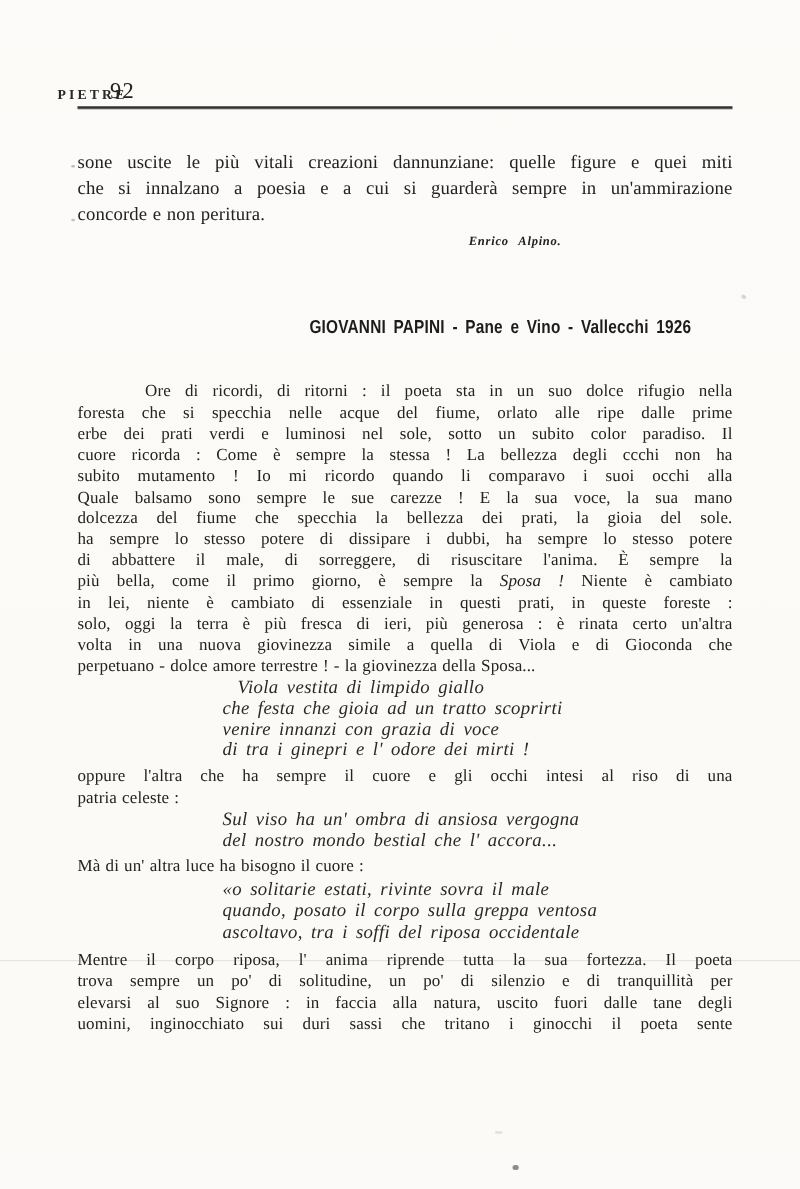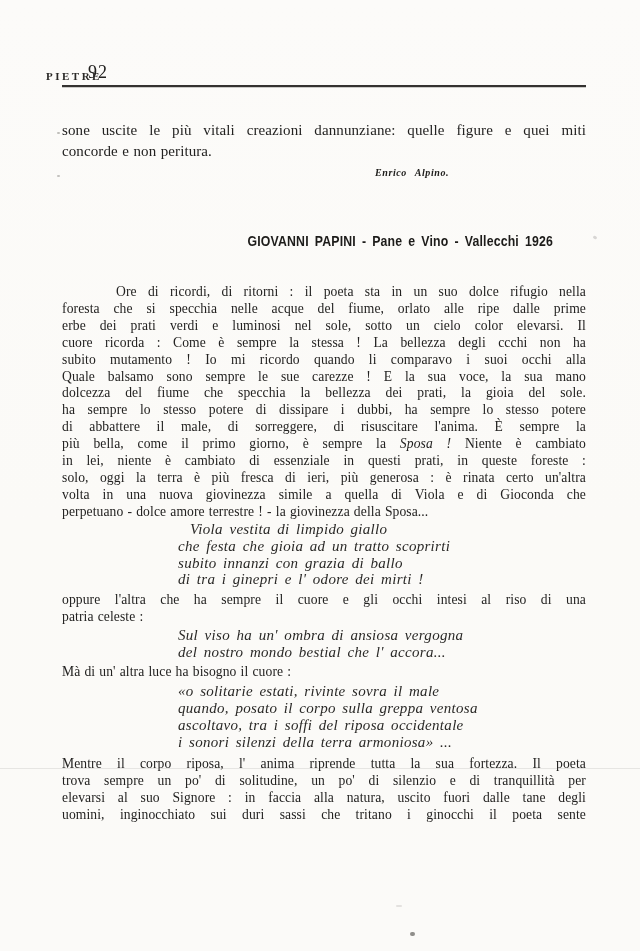--- a/index.html
+++ b/index.html
@@ -127,52 +127,53 @@
 <div class="page">
 
   <div class="page-number">92</div>
   <div class="running-title">PIETRE</div>
   <div class="header-rule"></div>
 
   <div class="content">
 
     <div class="intro">
       <div class="line">sone uscite le più vitali creazioni dannunziane: quelle figure e quei miti</div>
+      <div class="line">che si innalzano a poesia e a cui si guarderà sempre in un'ammirazione</div>
       <div class="line last">concorde e non peritura.</div>
     </div>
 
     <div class="signature">Enrico Alpino.</div>
 
     <div class="heading-row">
       <span class="heading">GIOVANNI PAPINI - Pane e Vino - Vallecchi 1926</span>
     </div>
 
     <div class="para-main">
       <div class="line indent1">Ore di ricordi, di ritorni : il poeta sta in un suo dolce rifugio nella</div>
       <div class="line">foresta che si specchia nelle acque del fiume, orlato alle ripe dalle prime</div>
-      <div class="line">erbe dei prati verdi e luminosi nel sole, sotto un cielo color elevarsi. Il</div>
+      <div class="line">erbe dei prati verdi e luminosi nel sole, sotto un subito color paradiso. Il</div>
       <div class="line">cuore ricorda : Come è sempre la stessa ! La bellezza degli ccchi non ha</div>
       <div class="line">subito mutamento ! Io mi ricordo quando li comparavo i suoi occhi alla</div>
       <div class="line">Quale balsamo sono sempre le sue carezze ! E la sua voce, la sua mano</div>
       <div class="line">dolcezza del fiume che specchia la bellezza dei prati, la gioia del sole.</div>
       <div class="line">ha sempre lo stesso potere di dissipare i dubbi, ha sempre lo stesso potere</div>
       <div class="line">di abbattere il male, di sorreggere, di risuscitare l'anima. È sempre la</div>
       <div class="line">
         <span>più bella, come il primo giorno, è sempre la </span><span class="it">Sposa !</span><span> Niente è cambiato</span>
       </div>
       <div class="line">in lei, niente è cambiato di essenziale in questi prati, in queste foreste :</div>
       <div class="line">solo, oggi la terra è più fresca di ieri, più generosa : è rinata certo un'altra</div>
       <div class="line">volta in una nuova giovinezza simile a quella di Viola e di Gioconda che</div>
       <div class="line last">perpetuano - dolce amore terrestre ! - la giovinezza della Sposa...</div>
     </div>
 
     <div class="verse">
       <div class="line vfirst">Viola vestita di limpido giallo</div>
       <div class="line">che festa che gioia ad un tratto scoprirti</div>
-      <div class="line">subito innanzi con grazia di ballo</div>
+      <div class="line">venire innanzi con grazia di voce</div>
       <div class="line">di tra i ginepri e l' odore dei mirti !</div>
     </div>
 
     <div class="para-oppure">
       <div class="line">oppure l'altra che ha sempre il cuore e gli occhi intesi al riso di una</div>
       <div class="line last">patria celeste :</div>
     </div>
 
     <div class="verse verse-sul">
       <div class="line">Sul viso ha un' ombra di ansiosa vergogna</div>
@@ -180,21 +181,20 @@
     </div>
 
     <div class="para-ma">
       <div class="line last">Mà di un' altra luce ha bisogno il cuore :</div>
     </div>
 
     <div class="verse verse-sol">
       <div class="line">«o solitarie estati, rivinte sovra il male</div>
       <div class="line">quando, posato il corpo sulla greppa ventosa</div>
       <div class="line">ascoltavo, tra i soffi del riposa occidentale</div>
-      <div class="line">i sonori silenzi della terra armoniosa» ...</div>
     </div>
 
     <div class="para-final">
       <div class="line">Mentre il corpo riposa, l' anima riprende tutta la sua fortezza. Il poeta</div>
       <div class="line">trova sempre un po' di solitudine, un po' di silenzio e di tranquillità per</div>
       <div class="line">elevarsi al suo Signore : in faccia alla natura, uscito fuori dalle tane degli</div>
       <div class="line">uomini, inginocchiato sui duri sassi che tritano i ginocchi il poeta sente</div>
     </div>
 
   </div>

